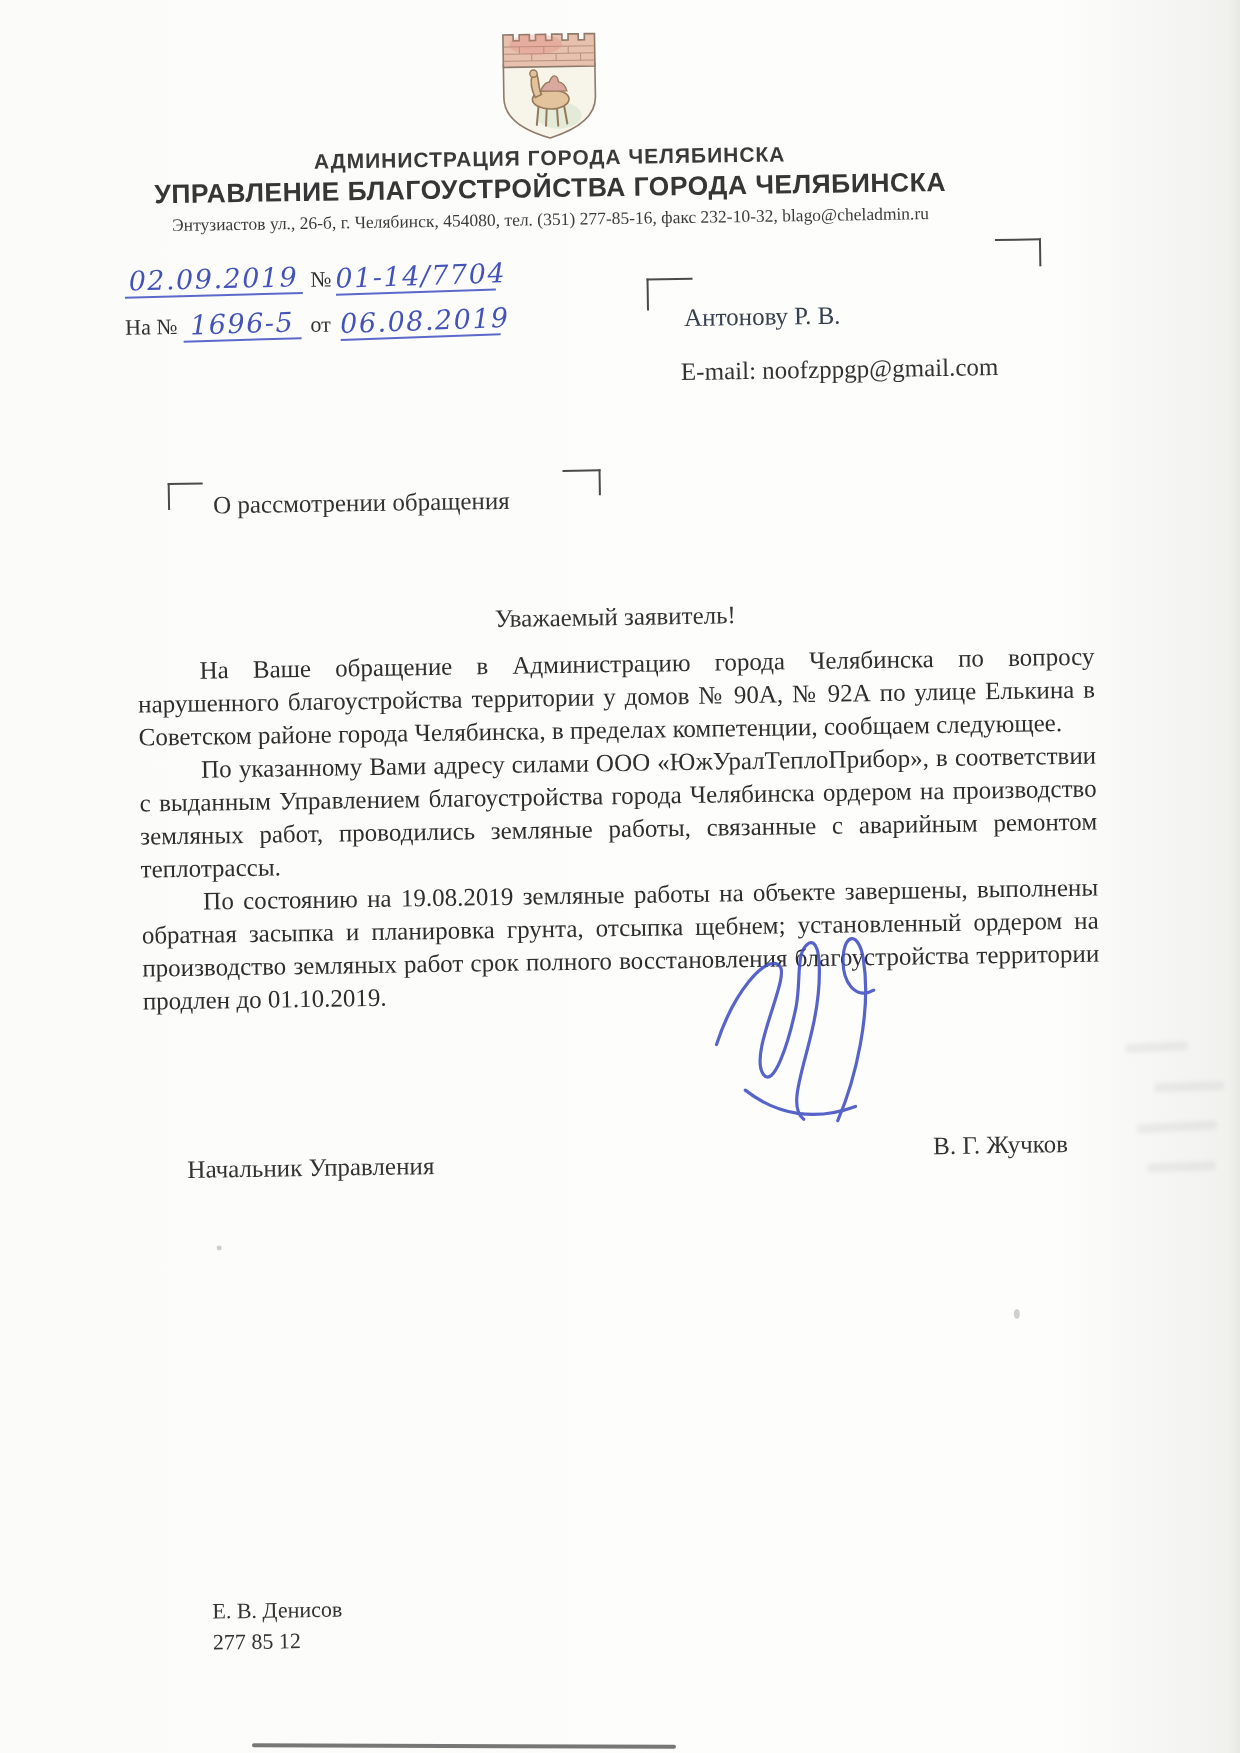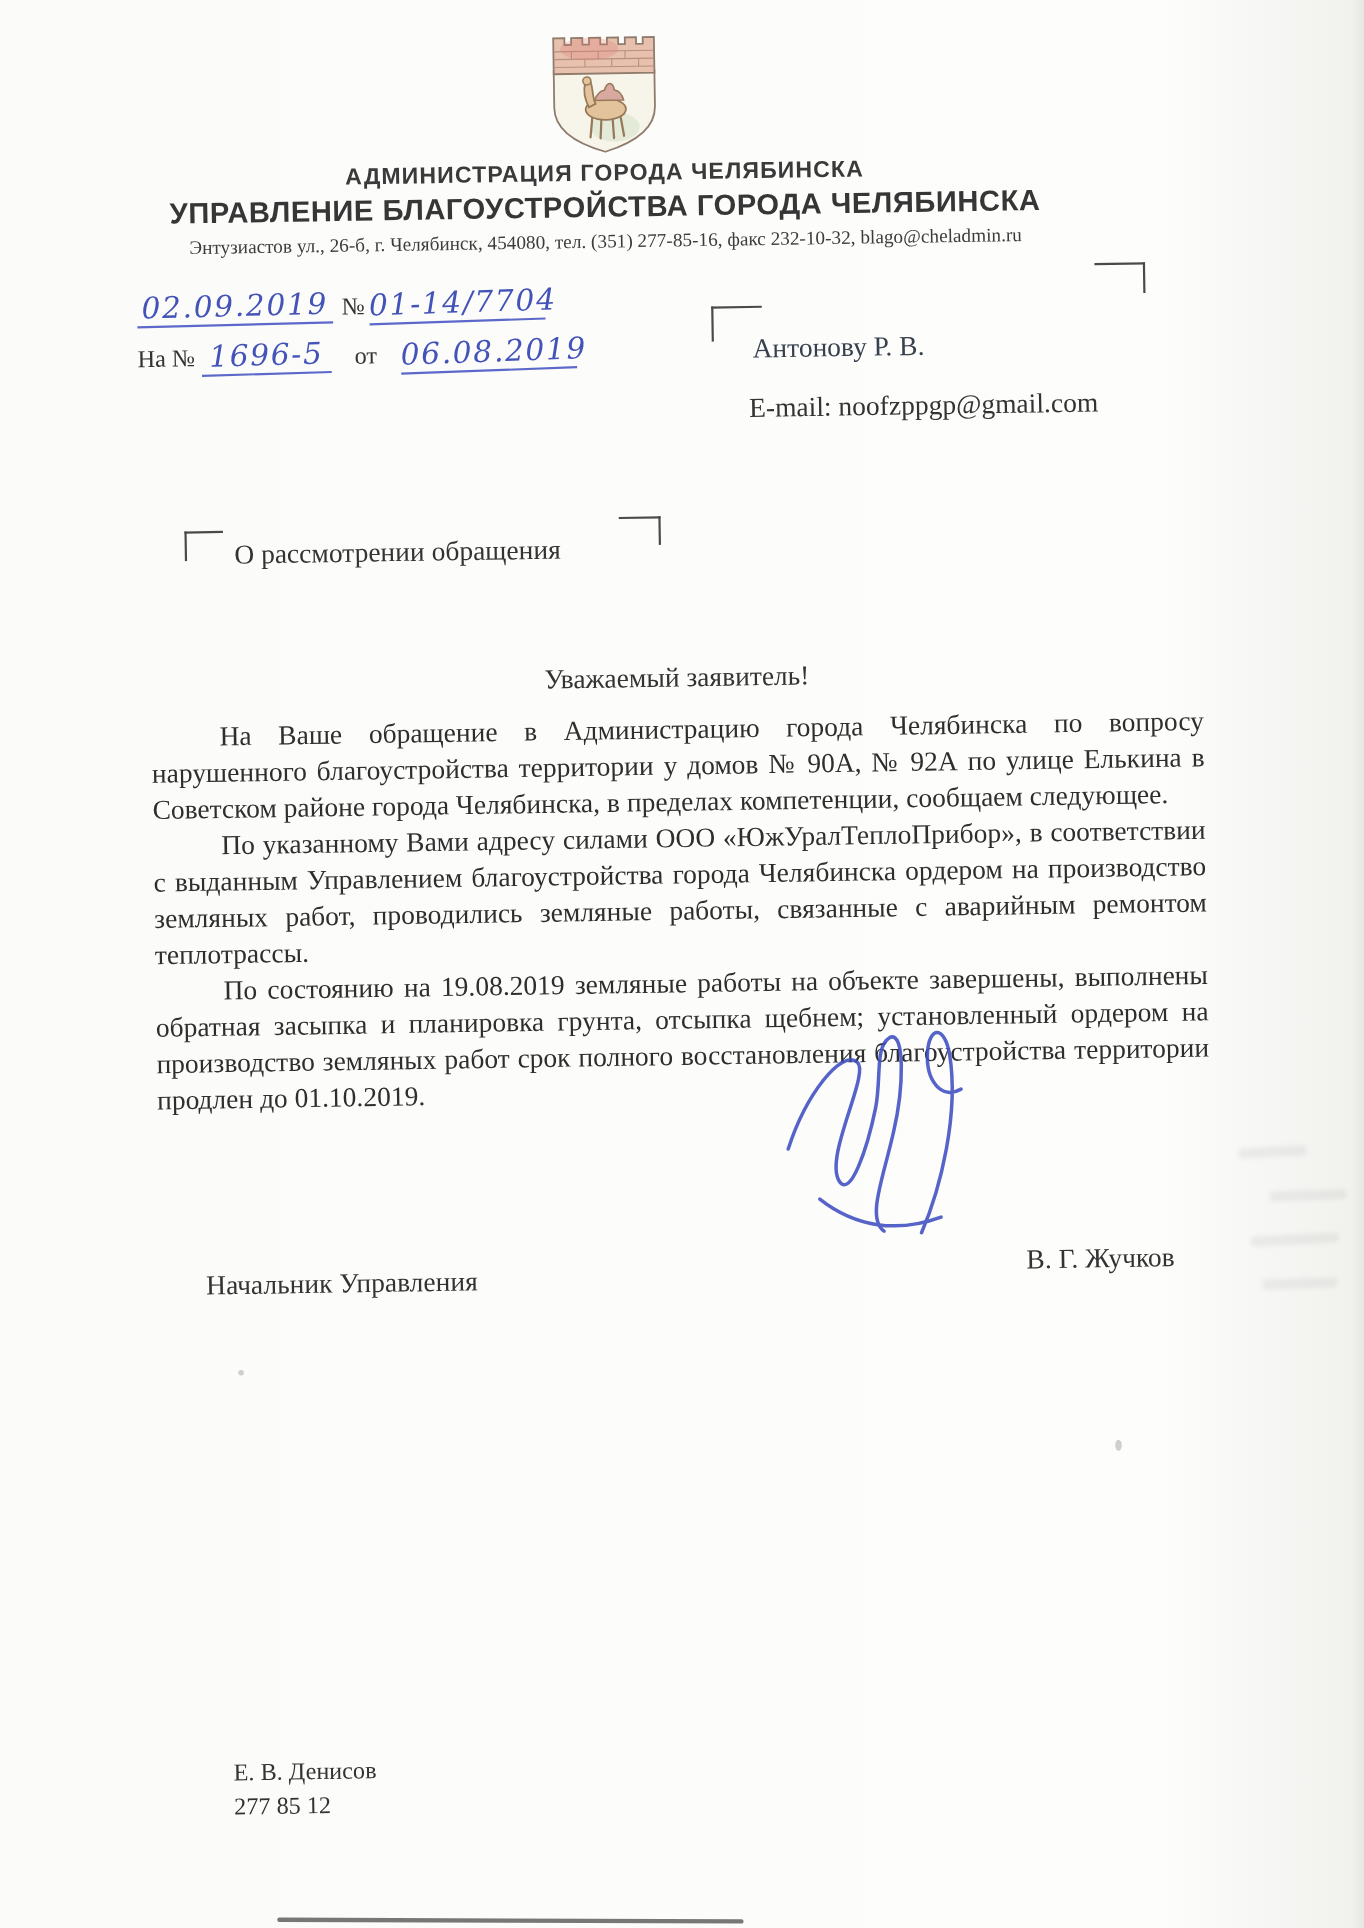--- a/index.html
+++ b/index.html
@@ -96,21 +96,21 @@
     <div class="org2">УПРАВЛЕНИЕ БЛАГОУСТРОЙСТВА ГОРОДА ЧЕЛЯБИНСКА</div>
     <div class="addr">Энтузиастов ул., 26-б, г. Челябинск, 454080, тел. (351) 277-85-16, факс 232-10-32, blago@cheladmin.ru</div>
   </div>
 
   <div class="refline r1">
     <span class="uline u-date"><span class="hand">02.09.2019</span></span><span class="nsign">№</span><span class="uline u-num"><span class="hand">01-14/7704</span></span>
   </div>
   <div class="refline r2">
     <span>На №</span>
     <span class="uline u-replynum"><span class="hand">1696-5</span></span>
-    <span style="margin:0 16px;">от</span>
+    <span style="margin:0 4px;">от</span>
     <span class="uline u-replydate"><span class="hand">06.08.2019</span></span>
   </div>
 
   <div class="corner c-tl" style="left:655px;top:280px;width:44px;height:30px;"></div>
   <div class="corner c-tr" style="left:1004px;top:246px;width:44px;height:26px;"></div>
   <div class="corner c-tl" style="left:173px;top:477px;width:33px;height:25px;"></div>
   <div class="corner c-tr" style="left:568px;top:470px;width:36px;height:24px;"></div>
 
   <div class="rcpt-name">Антонову Р. В.</div>
   <div class="rcpt-email">E-mail: noofzppgp@gmail.com</div>

